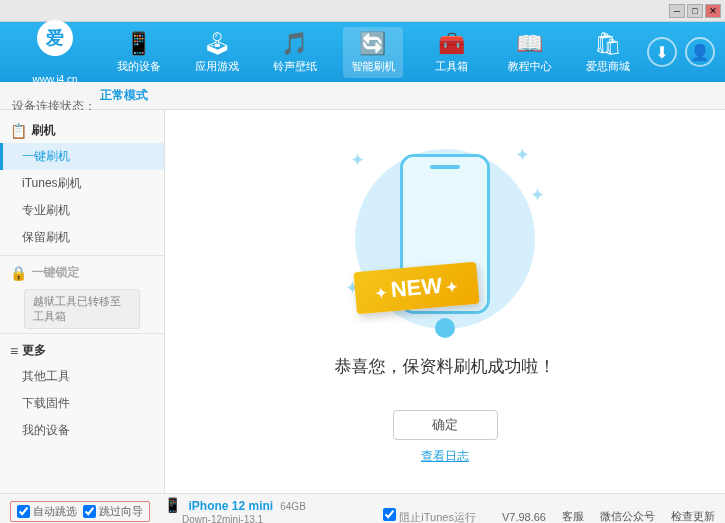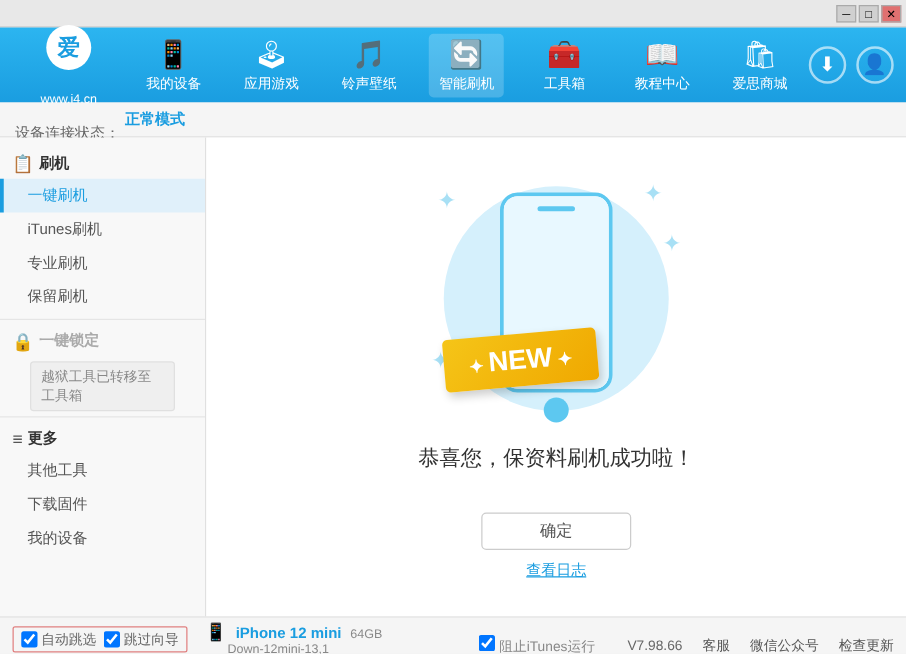--- a/index.html
+++ b/index.html
@@ -223,21 +223,21 @@
       z-index: 0;
     }
 
     .success-text {
       font-size: 17px;
       color: #333;
       margin-bottom: 32px;
       text-align: center;
     }
     .confirm-btn {
-      width: 120px;
+      width: 105px;
       height: 30px;
       background: white;
       border: 1px solid #ccc;
       border-radius: 4px;
       font-size: 13px;
       color: #555;
       cursor: pointer;
       display: flex; align-items: center; justify-content: center;
       margin-bottom: 8px;
     }

